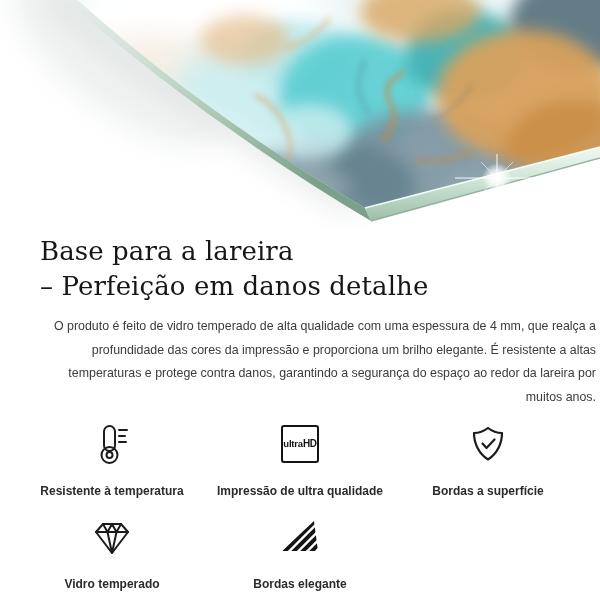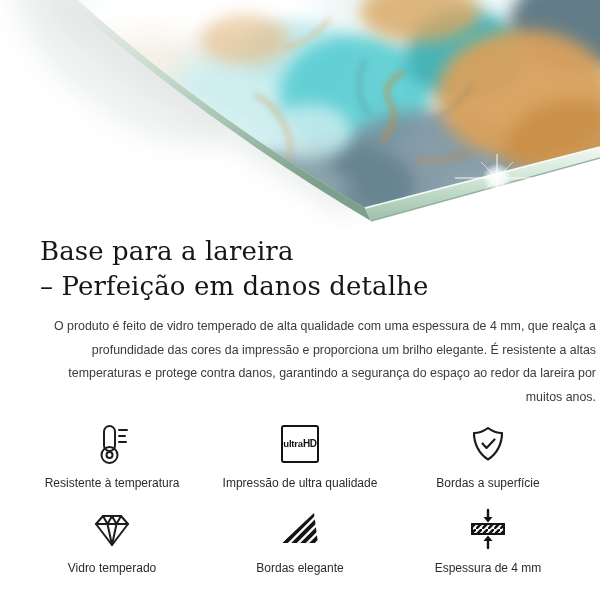--- a/index.html
+++ b/index.html
@@ -47,23 +47,24 @@
     text-align: center;
   }
   .feature { padding-top: 6px; }
   .feature .icon-box {
     height: 46px;
     display: flex;
     align-items: center;
     justify-content: center;
   }
   .feature .label {
-    margin-top: 9px;
+    margin-top: 17px;
     font-size: 12px;
     color: #2b2b2b;
+    font-weight: bold;
   }
   .icon-svg { display: block; }
 
   
   .uhd {
     width: 38px; height: 38px;
     border: 2.5px solid #141414;
     border-radius: 3px;
     display: flex; flex-direction: row;
     align-items: center; justify-content: center;
@@ -236,34 +237,15 @@
             <path d="M-25,24 L23,-24"></path>
             <path d="M-16,24 L32,-24"></path>
             <path d="M-7,24 L41,-24"></path>
             <path d="M2,24 L50,-24"></path>
           </g>
         </svg>
       </div>
       <div class="label">Bordas elegante</div>
     </div>
 
-    <div class="feature">
-      <div class="icon-box">
-        <svg class="icon-svg" width="46" height="46" viewBox="-23 -23 46 46">
-          <defs>
-            <pattern id="hatch" width="6" height="6" patternUnits="userSpaceOnUse">
-              <path d="M-1,7 L7,-1" stroke="#141414" stroke-width="2.6"></path>
-            </pattern>
-          </defs>
-          <rect x="-16" y="-5" width="32" height="10" fill="url(#hatch)" stroke="#141414" stroke-width="2"></rect>
-          <g stroke="#141414" stroke-width="2.4" stroke-linecap="round">
-            <path d="M0,-19 L0,-12"></path>
-            <path d="M0,19 L0,12"></path>
-          </g>
-          <path d="M-4.5,-12 L4.5,-12 L0,-6.5 Z" fill="#141414"></path>
-          <path d="M-4.5,12 L4.5,12 L0,6.5 Z" fill="#141414"></path>
-        </svg>
-      </div>
-      <div class="label">Espessura de 4 mm</div>
-    </div>
 
   </div>
 </div>
 
 </body></html>

